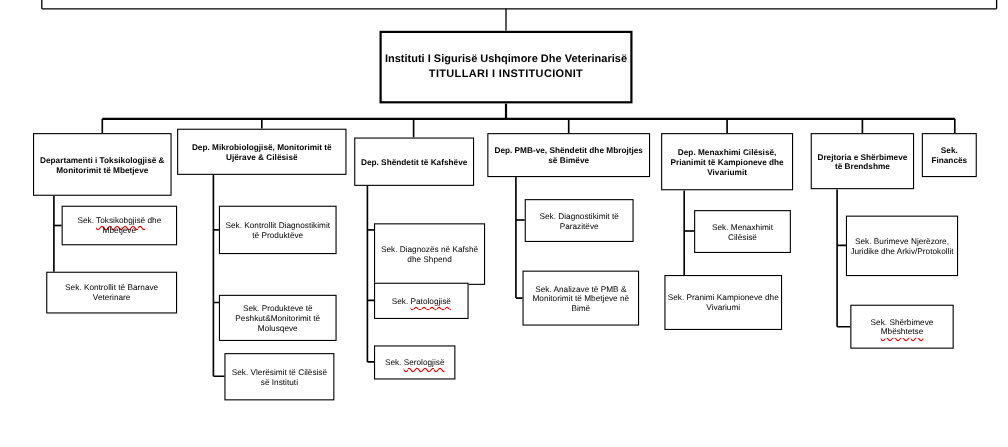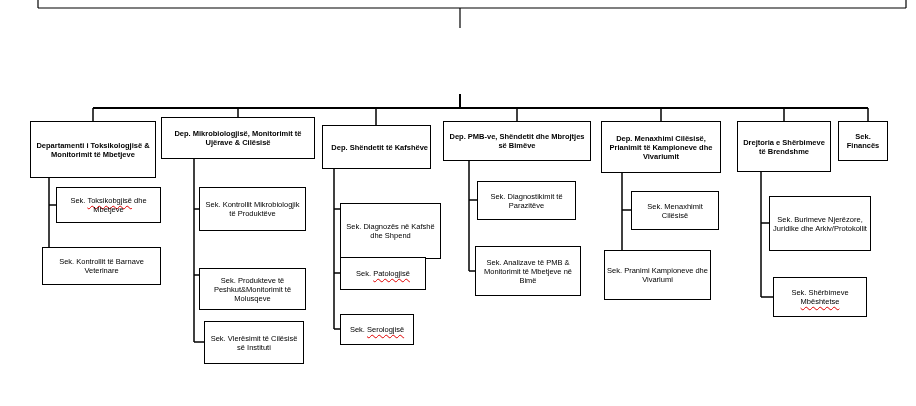--- a/index.html
+++ b/index.html
@@ -17,21 +17,21 @@
     display: flex;
     flex-direction: column;
     align-items: center;
     justify-content: center;
     text-align: center;
     padding: 1px 2px;
     line-height: 1.2;
   }
   .root { border-width: 2px; font-weight: bold; font-size: 10px; }
   .root .sub { margin-top: 2px; letter-spacing: 0.3px; }
-  .dept { font-weight: bold; font-size: 7.5px; align-items: flex-end; }
+  .dept { font-weight: bold; font-size: 7.5px; }
   .child { font-size: 7.5px; }
   .misspelled {
     text-decoration-line: underline;
     text-decoration-style: wavy;
     text-decoration-color: #e00000;
     text-decoration-thickness: 1px;
     text-underline-offset: 2px;
     text-decoration-skip-ink: none;
   }
 </style>
@@ -77,20 +77,24 @@
 
     <line x1="622" y1="173" x2="622" y2="275"></line>
     <line x1="622" y1="210" x2="635" y2="210"></line>
     <line x1="622" y1="275" x2="634" y2="275"></line>
 
     <line x1="761" y1="172" x2="761" y2="297"></line>
     <line x1="761" y1="223" x2="773" y2="223"></line>
     <line x1="761" y1="297" x2="777" y2="297"></line>
   </svg>
 
+  <div class="box root" style="left:345px;top:28px;width:230px;height:66px">
+    <span>Instituti I Sigurisë Ushqimore Dhe Veterinarisë</span>
+    <span class="sub">TITULLARI I INSTITUCIONIT</span>
+  </div>
 
   <div class="box dept" style="left:30px;top:121px;width:126px;height:57px">
     <span>Departamenti i Toksikologjisë &amp; Monitorimit të Mbetjeve</span>
   </div>
   <div class="box dept" style="left:161px;top:117px;width:154px;height:42px">
     <span>Dep. Mikrobiologjisë, Monitorimit të Ujërave &amp; Cilësisë</span>
   </div>
   <div class="box dept" style="left:322px;top:125px;width:109px;height:44px">
     <span>Dep. Shëndetit të Kafshëve</span>
   </div>
@@ -108,21 +112,21 @@
   </div>
 
   <div class="box child" style="left:56px;top:187px;width:105px;height:36px">
     <span><span>Sek. </span><span class="misspelled">Toksikobgjisë</span><span> dhe Mbetjeve</span></span>
   </div>
   <div class="box child" style="left:42px;top:247px;width:119px;height:38px">
     <span>Sek. Kontrollit të Barnave Veterinare</span>
   </div>
 
   <div class="box child" style="left:199px;top:187px;width:107px;height:44px">
-    <span>Sek. Kontrollit Mikrobiologjik të Produktëve</span>
+    <span>Sek. Kontrollit Diagnostikimit të Produktëve</span>
   </div>
   <div class="box child" style="left:199px;top:268px;width:107px;height:42px">
     <span>Sek. Produkteve të Peshkut&amp;Monitorimit të Molusqeve</span>
   </div>
   <div class="box child" style="left:204px;top:321px;width:100px;height:43px">
     <span>Sek. Vlerësimit të Cilësisë së Instituti</span>
   </div>
 
   <div class="box child" style="left:340px;top:203px;width:101px;height:56px">
     <span>Sek. Diagnozës në Kafshë dhe Shpend</span>

